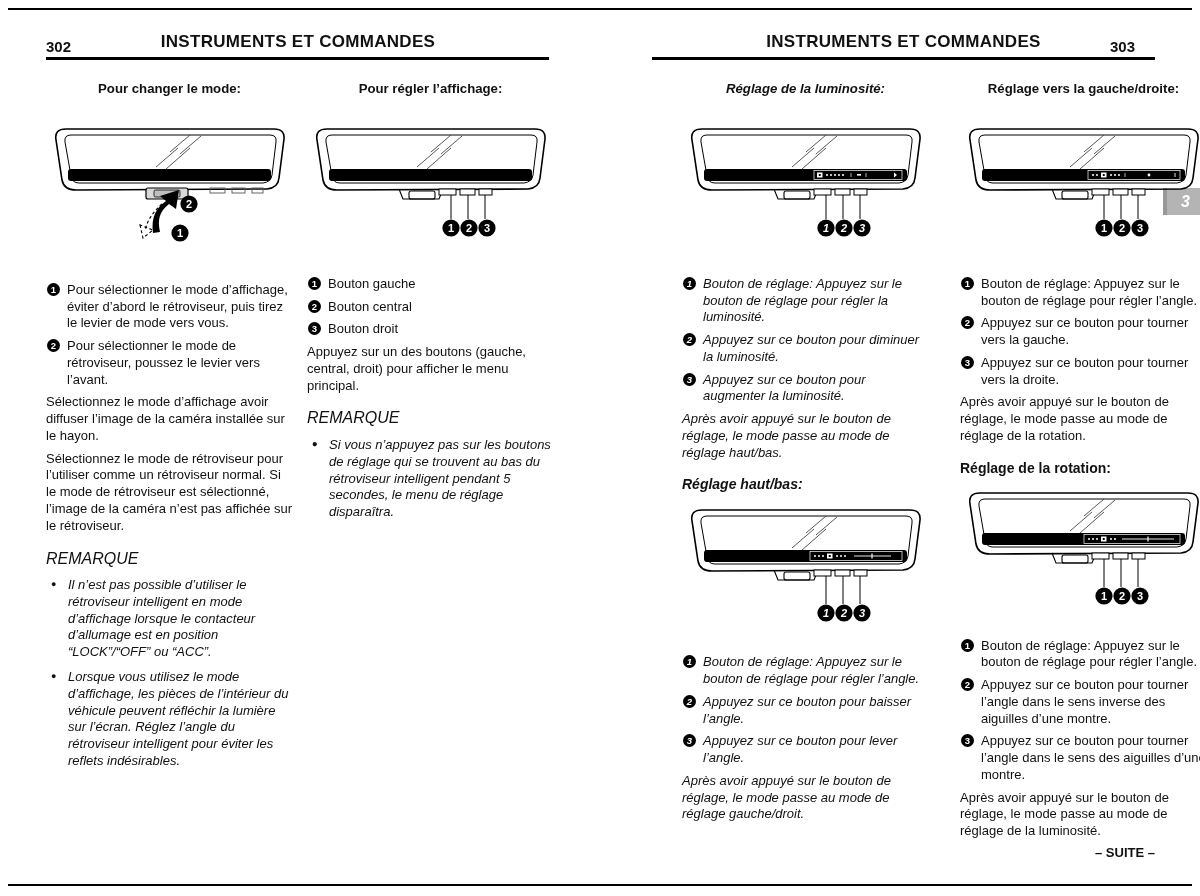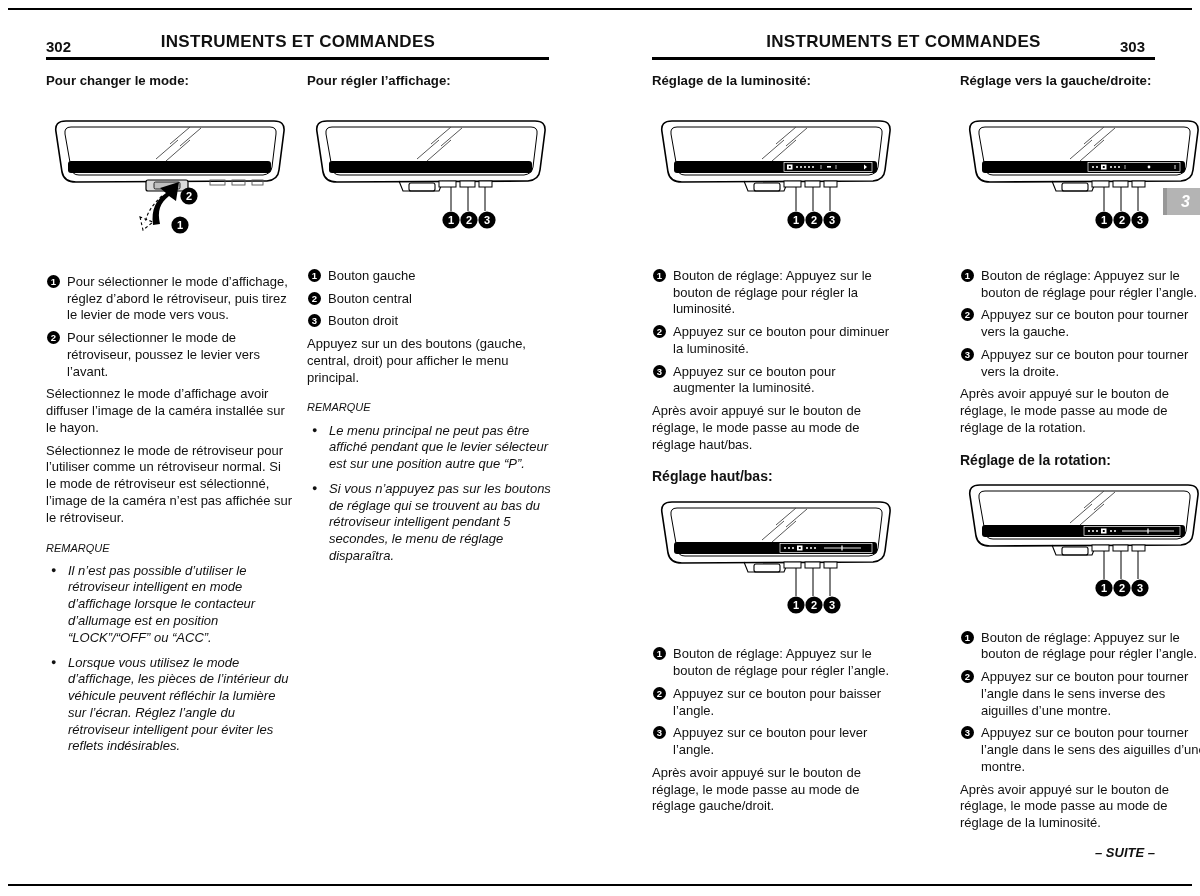--- a/index.html
+++ b/index.html
@@ -7,53 +7,53 @@
          font-family:"Liberation Sans","DejaVu Sans",sans-serif;color:#111;}
   .rule{position:absolute;background:#000;}
   .rule-top{left:8px;top:8px;width:1184px;height:2px;}
   .rule-bottom{left:8px;top:884px;width:1184px;height:2px;}
 
   .pgnum{position:absolute;top:38px;font-size:15px;font-weight:bold;}
   .hdr-title{position:absolute;top:32px;font-size:17px;font-weight:bold;letter-spacing:.3px;}
   .hdr-line{position:absolute;top:57px;height:3px;background:#000;}
 
   .col{position:absolute;top:72px;width:247px;font-size:13px;line-height:1.29;}
-  .col-heading{margin:0;font-size:13.2px;font-weight:bold;}
+  .col-heading{margin:8px;font-size:13.2px;font-weight:bold;text-align:center;}
   .subheading{margin:14px 0 0 0;font-size:14px;font-weight:bold;}
 
   .fig{margin:30px 0 0 0;text-align:center;}
   .fig svg{display:inline-block;}
 
   .nlist{margin-top:24px;}
   .nitem{position:relative;padding-left:21px;margin-bottom:6px;}
   .nmark{position:absolute;left:1px;top:1px;width:13px;height:13px;border-radius:50%;
          background:#000;color:#fff;font-size:9.5px;font-weight:bold;text-align:center;line-height:13px;}
   .para{margin:6px 0 0 0;}
-  .remarque{margin:14px 0 0 0;font-size:11px;font-weight:normal;font-style:italic;}
+  .remarque{margin:14px 0 0 0;font-size:16px;font-weight:normal;font-style:italic;}
   .note{position:relative;padding-left:22px;margin-top:8px;font-style:italic;}
   .note-bullet{position:absolute;left:5px;top:2px;font-size:9px;}
 
   .suite{position:absolute;left:985px;top:845px;width:170px;text-align:right;
-         font-size:13px;font-weight:bold;font-style:italic;}
+         font-size:13px;font-weight:bold;}
   .tab3{position:absolute;left:1163px;top:188px;width:37px;height:27px;background:#b4b4b4;
         border-left:4px solid #989898;color:#fff;font-size:16px;font-weight:bold;font-style:italic;
         text-align:center;line-height:27px;}
 </style>
 </head>
 <body>
 
 <div class="sheet">
   <div class="rule rule-top"></div>
   <div class="rule rule-bottom"></div>
 
   <div class="pgnum" style="left:46px;">302</div>
   <div class="hdr-title" style="left:46px;width:504px;text-align:center;">INSTRUMENTS ET COMMANDES</div>
   <div class="hdr-line" style="left:46px;width:503px;"></div>
 
-  <div class="pgnum" style="left:1110px;width:45px;text-align:center;">303</div>
+  <div class="pgnum" style="left:1110px;width:45px;text-align:left;">303</div>
   <div class="hdr-title" style="left:652px;width:503px;text-align:center;">INSTRUMENTS ET COMMANDES</div>
   <div class="hdr-line" style="left:652px;width:503px;"></div>
 
   <div class="tab3">3</div>
 
   <div class="col" style="left:46px;">
     <h3 class="col-heading">Pour changer le mode:</h3>
 
     <div class="fig" style="margin-top:28px;">
       <svg width="240" height="128" viewBox="0 0 240 128">
@@ -91,21 +91,21 @@
         <g>
           <circle cx="130" cy="108" r="8.6" fill="#000"></circle>
           <text x="130" y="112" text-anchor="middle" fill="#fff" font-size="11" font-weight="bold">1</text>
         </g>
       </svg>
     </div>
 
     <div class="nlist">
       <div class="nitem">
         <span class="nmark">1</span>
-        <span>Pour sélectionner le mode d’affichage, réglez d’abord le rétroviseur, puis tirez le levier de mode vers vous.</span>
+        <span>Pour sélectionner le mode d’affichage, éviter d’abord le rétroviseur, puis tirez le levier de mode vers vous.</span>
       </div>
       <div class="nitem">
         <span class="nmark">2</span>
         <span>Pour sélectionner le mode de rétroviseur, poussez le levier vers l’avant.</span>
       </div>
     </div>
 
     <p class="para">Sélectionnez le mode d’affichage avoir diffuser l’image de la caméra installée sur le hayon.</p>
     <p class="para">Sélectionnez le mode de rétroviseur pour l’utiliser comme un rétroviseur normal. Si le mode de rétroviseur est sélectionné, l’image de la caméra n’est pas affichée sur le rétroviseur.</p>
 
@@ -174,29 +174,28 @@
         <span class="nmark">3</span>
         <span>Bouton droit</span>
       </div>
     </div>
 
     <p class="para">Appuyez sur un des boutons (gauche, central, droit) pour afficher le menu principal.</p>
 
     <h4 class="remarque">REMARQUE</h4>
     <div class="note">
       <span class="note-bullet">●</span>
-      <span>Le menu principal ne peut pas être affiché pendant que le levier sélecteur est sur une position autre que “P”.</span>
     </div>
     <div class="note">
       <span class="note-bullet">●</span>
       <span>Si vous n’appuyez pas sur les boutons de réglage qui se trouvent au bas du rétroviseur intelligent pendant 5 secondes, le menu de réglage disparaîtra.</span>
     </div>
   </div>
 
-  <div class="col" style="left:652px;">
+  <div class="col" style="left:682px;font-style:italic;">
     <h3 class="col-heading">Réglage de la luminosité:</h3>
 
     <div class="fig" style="margin-top:28px;">
       <svg width="240" height="122" viewBox="0 0 240 122">
         <g fill="none" stroke="#000" stroke-width="1.6">
           <path d="M16,4 H224 Q235,4 234,14 L229,53 Q228,63 217,64 L26,65 Q14,65 12,55 L6,15 Q4,4 16,4 Z"></path>
           <path d="M21,10 H220 Q227,10 226,17 L222,50 Q221,57 213,58 L29,58 Q22,58 21,51 L15,17 Q14,10 21,10 Z" stroke-width="1"></path>
         </g>
         <g stroke="#444" stroke-width="0.9">
           <line x1="120" y1="27" x2="140" y2="10"></line>

